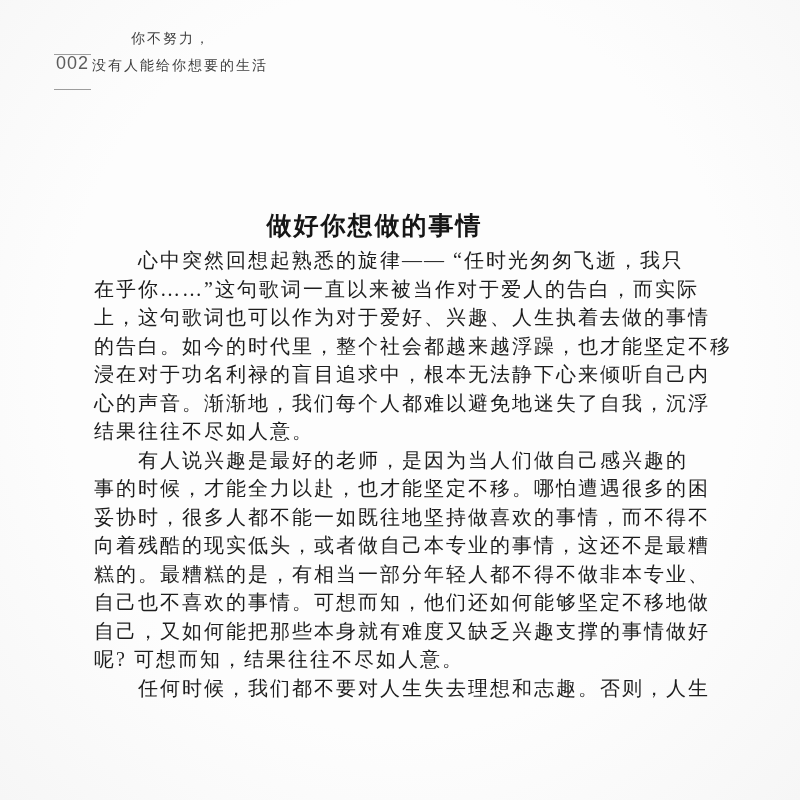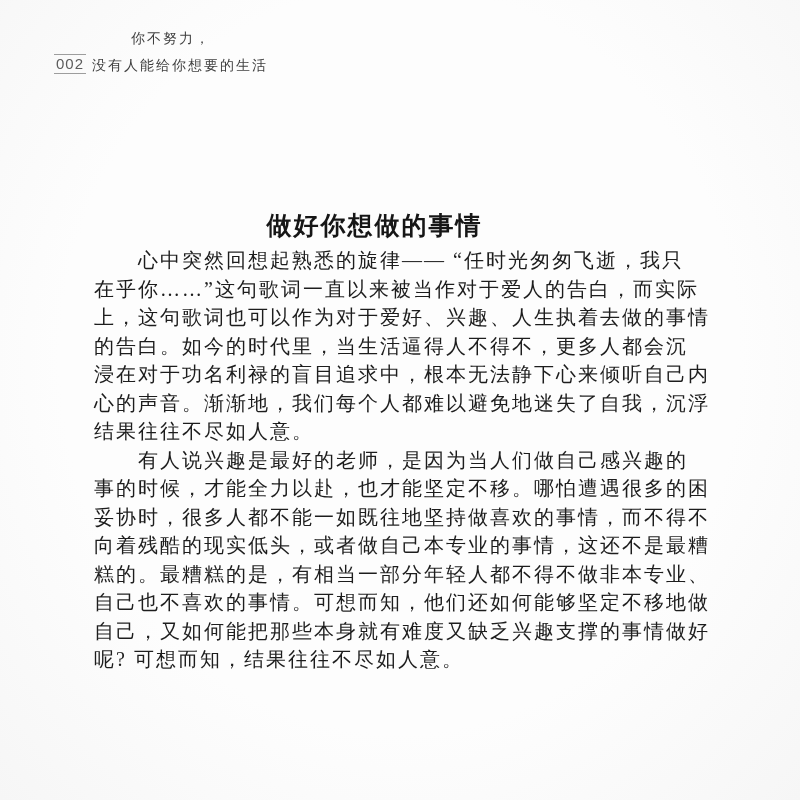--- a/index.html
+++ b/index.html
@@ -39,26 +39,26 @@
     font-size: 14px;
     letter-spacing: 2px;
     color: #3f3f3f;
     white-space: nowrap;
   }
   .folio {
     position: absolute;
     left: 54px;
     top: 54px;
     font-family: "Liberation Sans", sans-serif;
-    font-size: 15px;
+    font-size: 18px;
     letter-spacing: 1px;
     color: #5c5c5c;
     border-top: 1px solid #9d9d9d;
     border-bottom: 1px solid #9d9d9d;
-    padding: 0 2px 1px 2px;
+    padding: 0 2px 17px 2px;
     line-height: 17px;
   }
   
   .chapter-title {
     position: absolute;
     left: 0;
     top: 192px;
     width: 749px;
     text-align: center;
     font-family: "Liberation Sans", sans-serif;
@@ -97,27 +97,28 @@
   <div class="running-head-line1">你不努力，</div>
 
   <div class="running-head-line2">没有人能给你想要的生活</div>
 
   <h1 class="chapter-title">做好你想做的事情</h1>
 
   <div class="body-text">
       <div class="line indent">心中突然回想起熟悉的旋律—— “任时光匆匆飞逝，我只</div>
       <div class="line">在乎你……”这句歌词一直以来被当作对于爱人的告白，而实际</div>
       <div class="line">上，这句歌词也可以作为对于爱好、兴趣、人生执着去做的事情</div>
-      <div class="line">的告白。如今的时代里，当生活逼得人不得不，更多人都会沉</div>
+      <div class="line">的告白。如今的时代里，整个社会都越来越浮躁，也才能坚定不移</div>
       <div class="line">浸在对于功名利禄的盲目追求中，根本无法静下心来倾听自己内</div>
       <div class="line">心的声音。渐渐地，我们每个人都难以避免地迷失了自我，沉浮</div>
       <div class="line">结果往往不尽如人意。</div>
       <div class="line indent">有人说兴趣是最好的老师，是因为当人们做自己感兴趣的</div>
       <div class="line">事的时候，才能全力以赴，也才能坚定不移。哪怕遭遇很多的困</div>
       <div class="line">妥协时，很多人都不能一如既往地坚持做喜欢的事情，而不得不</div>
       <div class="line">向着残酷的现实低头，或者做自己本专业的事情，这还不是最糟</div>
       <div class="line">糕的。最糟糕的是，有相当一部分年轻人都不得不做非本专业、</div>
       <div class="line">自己也不喜欢的事情。可想而知，他们还如何能够坚定不移地做</div>
       <div class="line">自己，又如何能把那些本身就有难度又缺乏兴趣支撑的事情做好</div>
       <div class="line">呢? 可想而知，结果往往不尽如人意。</div>
+      <div class="line indent">任何时候，我们都不要对人生失去理想和志趣。否则，人生</div>
     </div>
 
 </div>
 
 </body></html>

